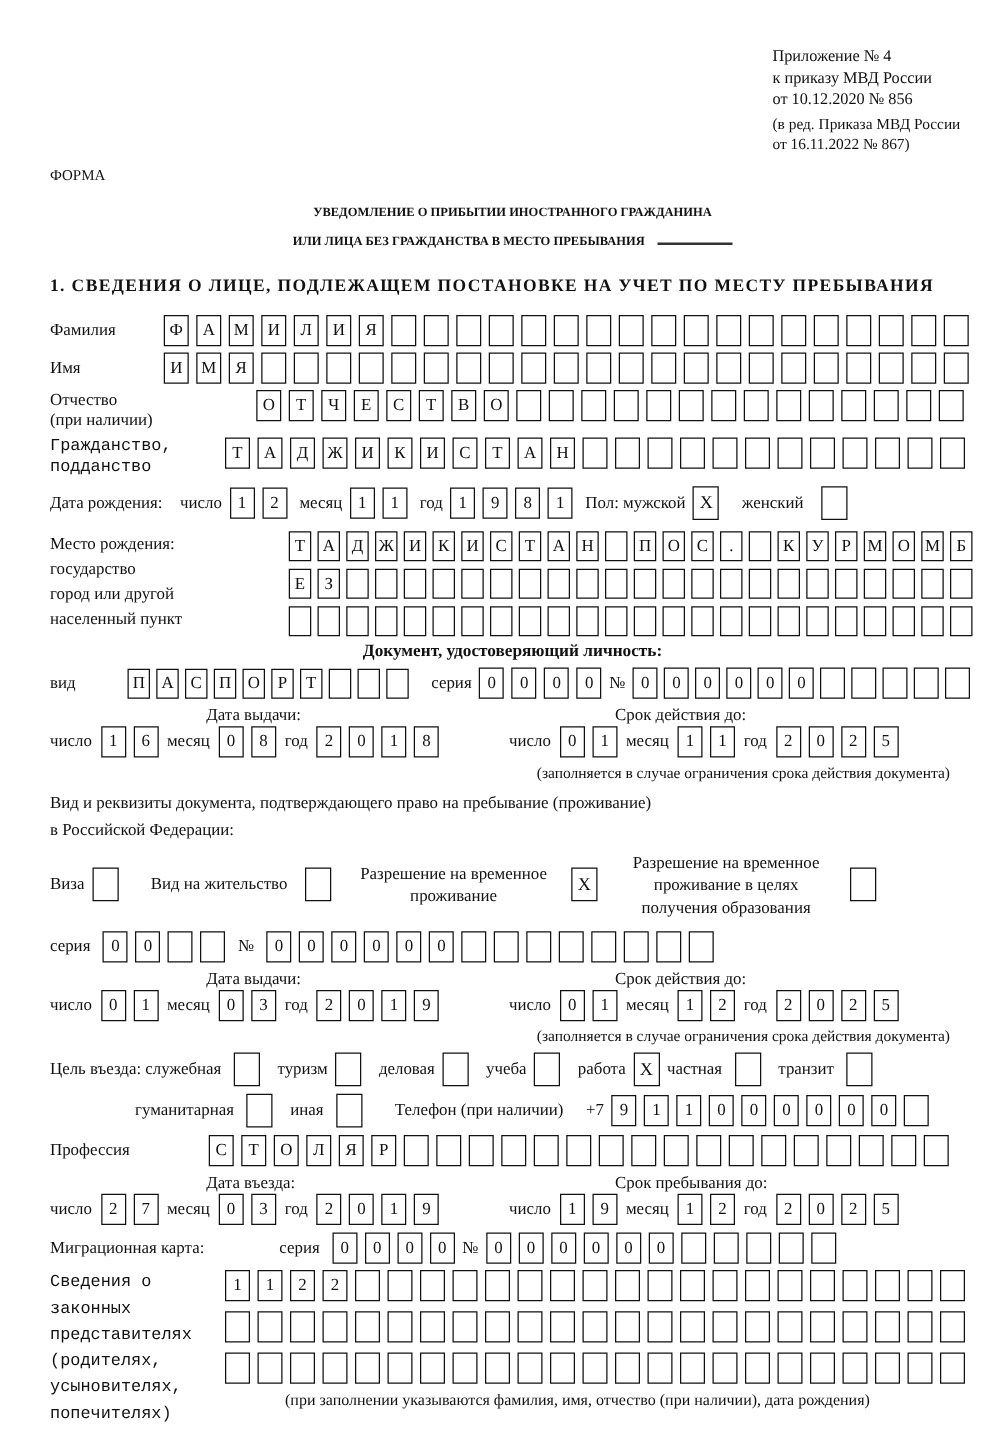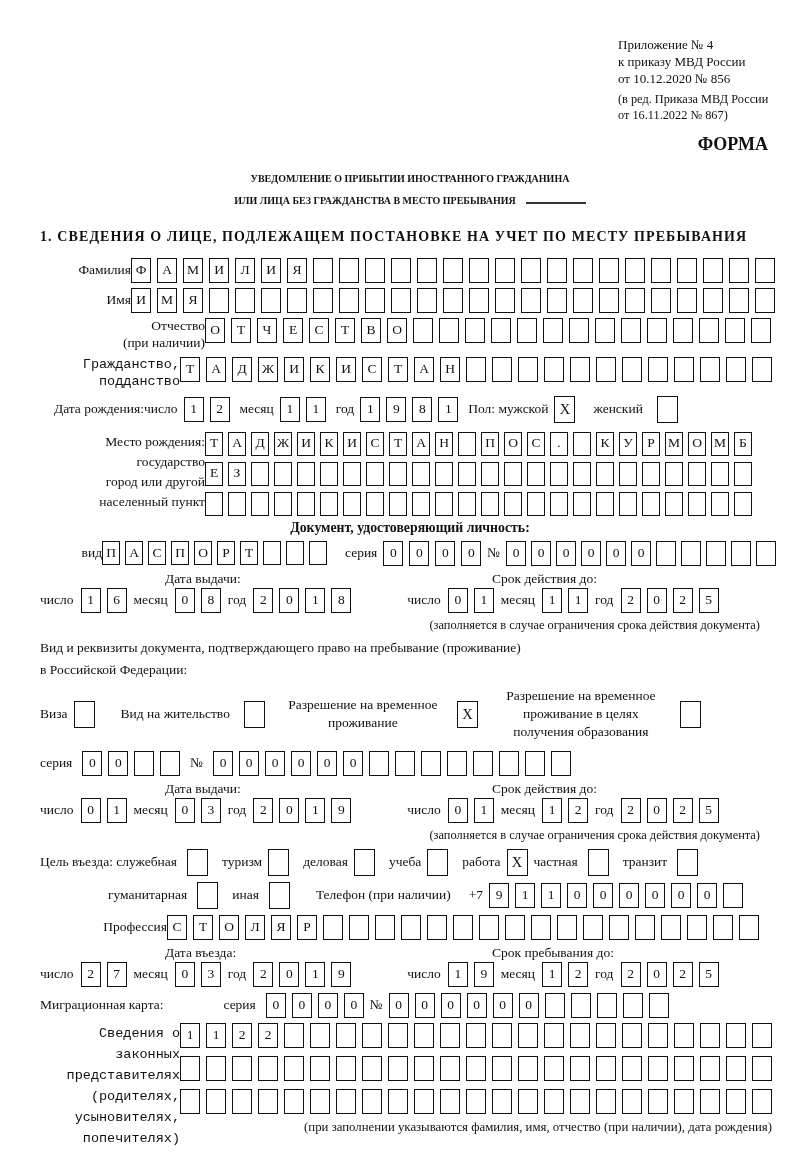--- a/index.html
+++ b/index.html
@@ -6,25 +6,25 @@
   .page{
     position:relative;width:800px;height:1163px;box-sizing:border-box;
     background:#fff;color:#111;overflow:hidden;
     font-family:"Liberation Serif","DejaVu Serif",serif;
     font-size:13.5px;line-height:1.25;
     padding:36px 20px 10px 40px;
   }
   .hdr{margin-left:578px;width:190px;font-size:13px;line-height:17px;}
   .hdr .sub{font-size:12.3px;margin-top:4px;line-height:16px;}
   .hdr .sub2{font-size:12.3px;line-height:16px;}
-  .forma{font-weight:bold;font-size:18px;text-align:right;margin:10px 12px 0 0;}
+  .forma{font-weight:normal;font-size:12px;text-align:left;margin:10px 12px 0 0;}
   .title{font-weight:bold;font-size:10px;text-align:center;margin-top:12px;line-height:22px;}
   .uline{display:inline-block;width:60px;border-bottom:2px solid #333;height:12px;margin-left:10px;}
   .section{font-weight:bold;font-size:14px;letter-spacing:1.1px;margin:16px 0 13px;white-space:nowrap;}
-  .frow{display:flex;align-items:center;margin-bottom:5px;text-align:right;}
+  .frow{display:flex;align-items:center;margin-bottom:5px;}
   .frow.top{align-items:flex-start;}
   .lbl{flex:none;}
   .lc91{width:91px;}  .lc127{width:127px;}  .lc140{width:140px;font-family:Liberation Mono, monospace;}  .lc164{width:165px;}
   .cells{display:flex;gap:6px;}
   .cell{
     flex:none;box-sizing:border-box;width:20px;height:25px;border:1.6px solid #111;
     display:flex;align-items:center;justify-content:center;
     font-size:13.5px;background:#fff;
   }
   .cells-sm{gap:5px;}
@@ -213,21 +213,21 @@
         <div class="cell">9</div>
         <div class="cell">8</div>
         <div class="cell">1</div>
       </div>
     <span class="g10">Пол: мужской</span>
     <span class="cb g6">X</span>
     <span class="g18">женский</span>
     <span class="cb g14"></span>
   </div>
 
-  <div class="frow top" style="margin-bottom:2px;">
+  <div class="frow top" style="margin-bottom:2px;gap:26px;">
     <div class="lbl lc164" style="line-height:20px;">
       <div>Место рождения:</div>
       <div>государство</div>
       <div>город или другой</div>
       <div>населенный пункт</div>
     </div>
     <div>
       <div class="cells cells-sm" style="margin-bottom:6px;">
           <div class="cell">Т</div>
           <div class="cell">А</div>

